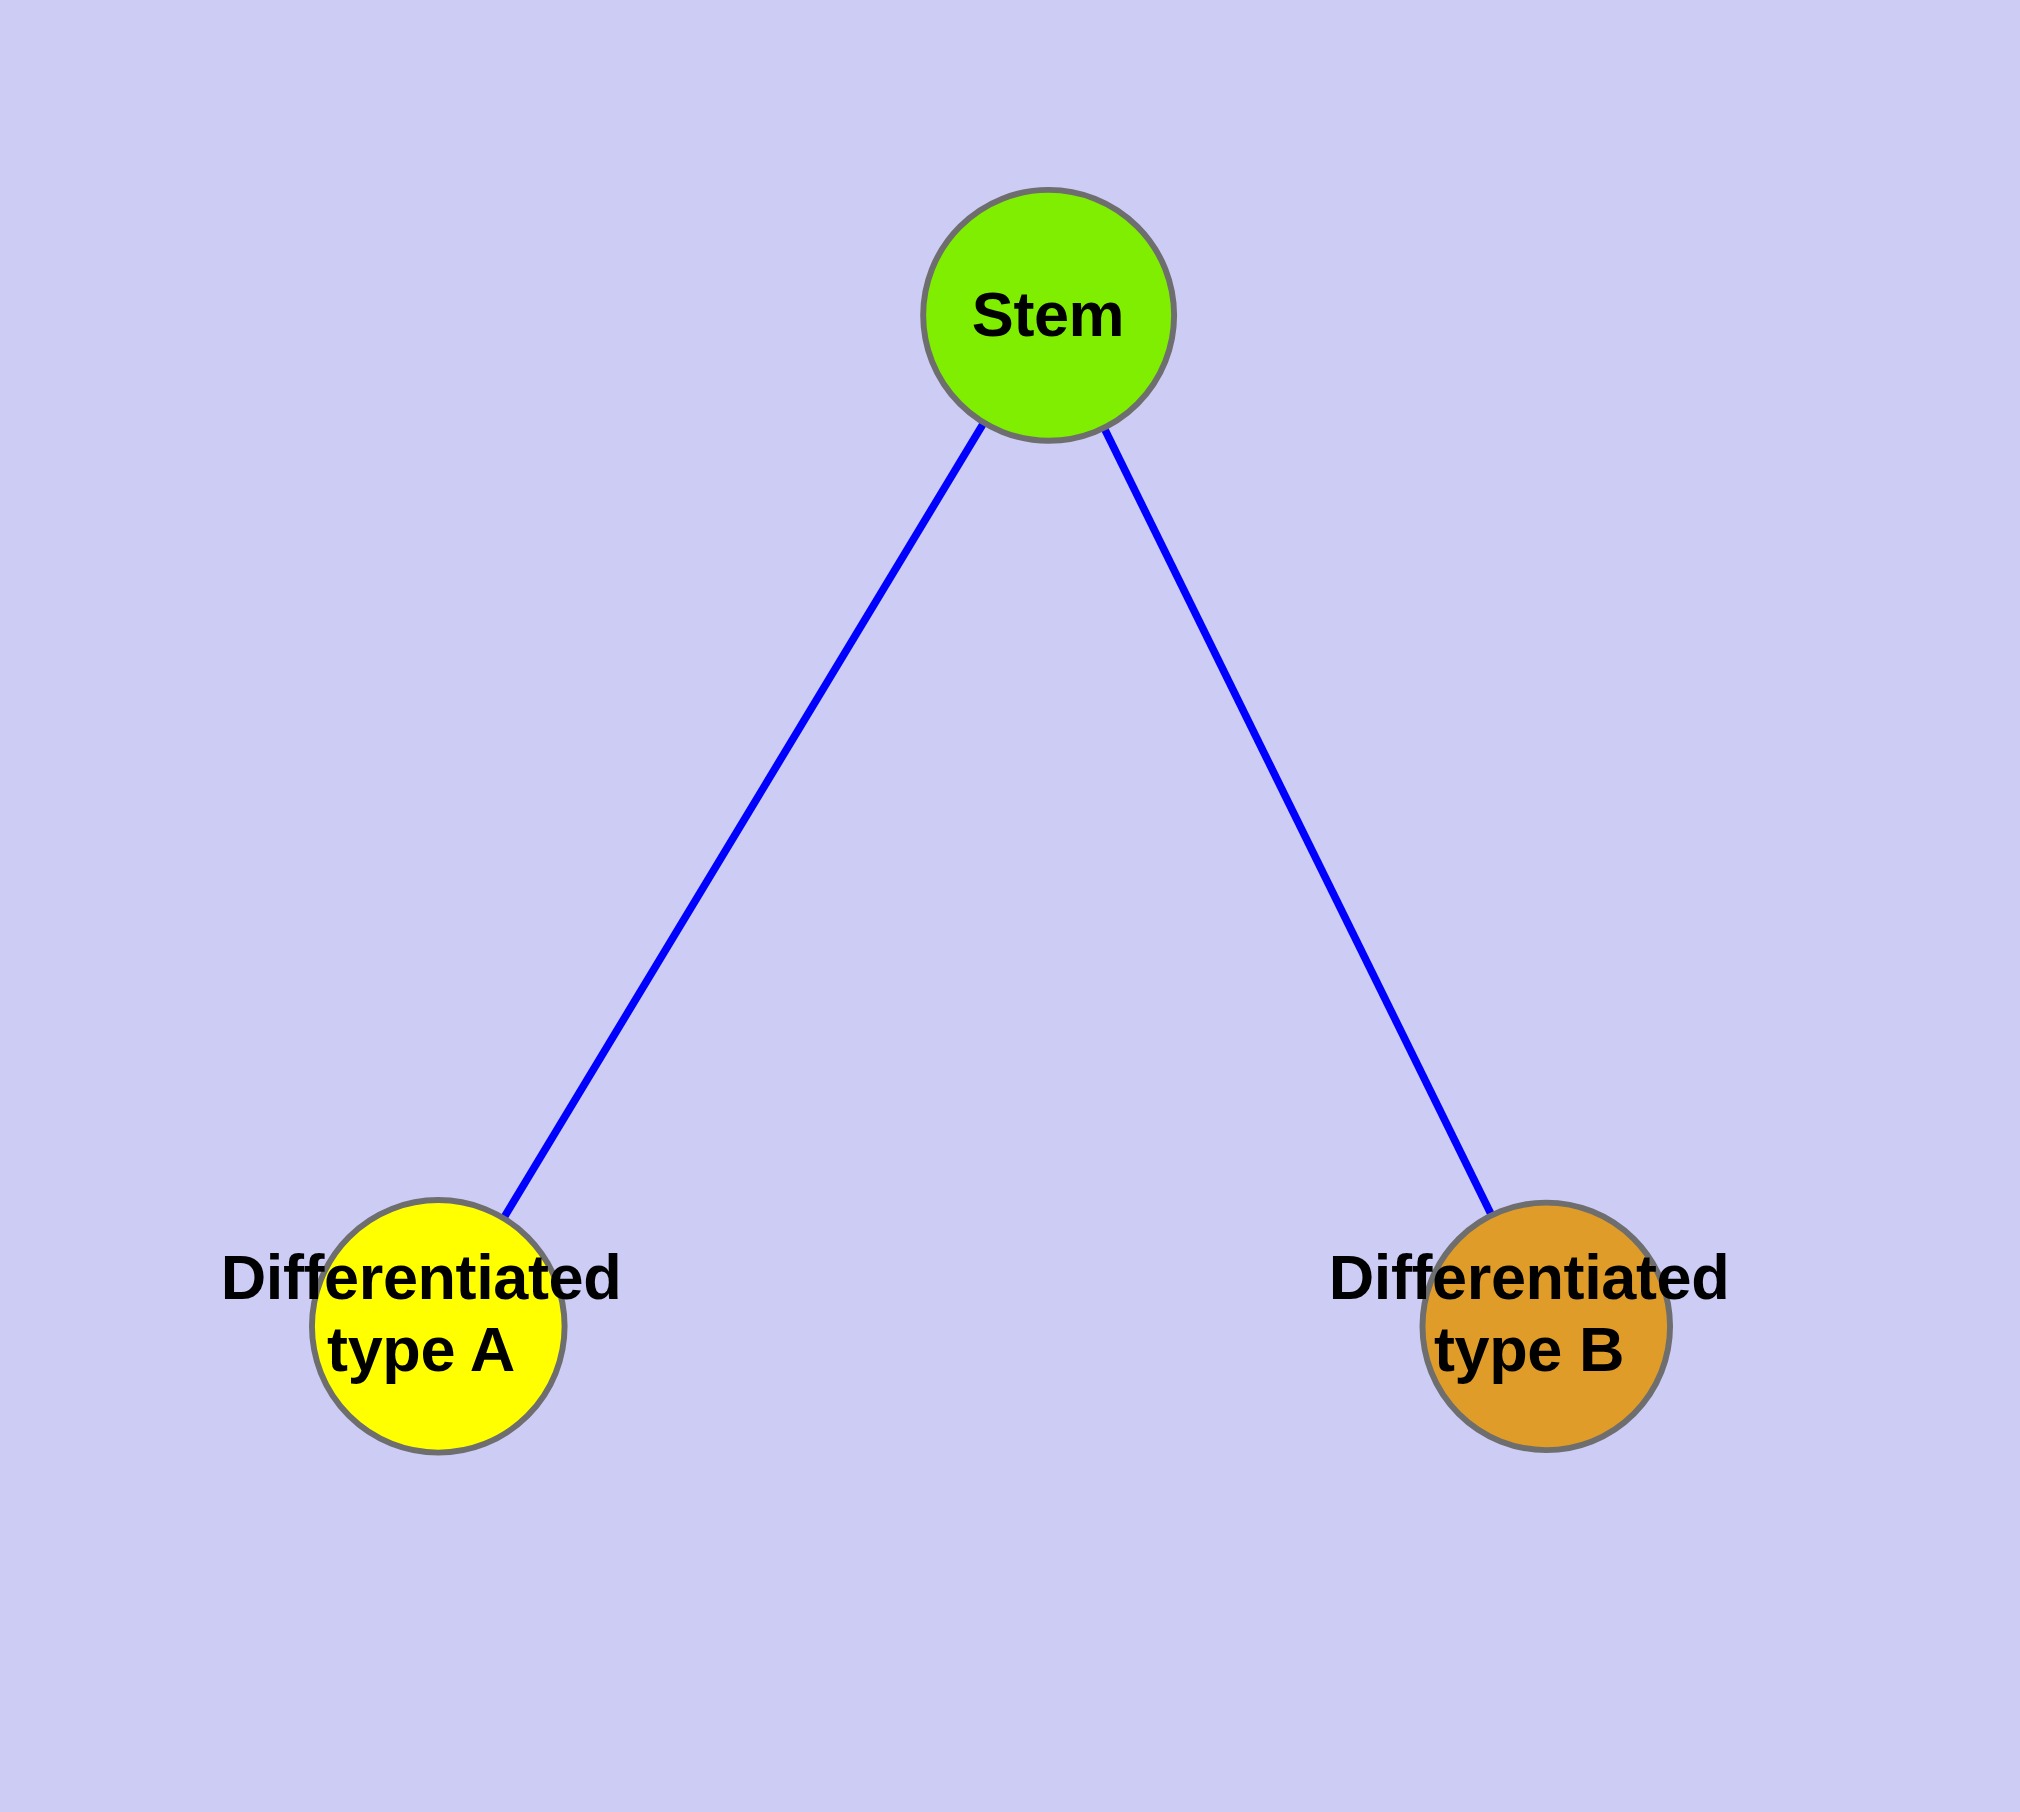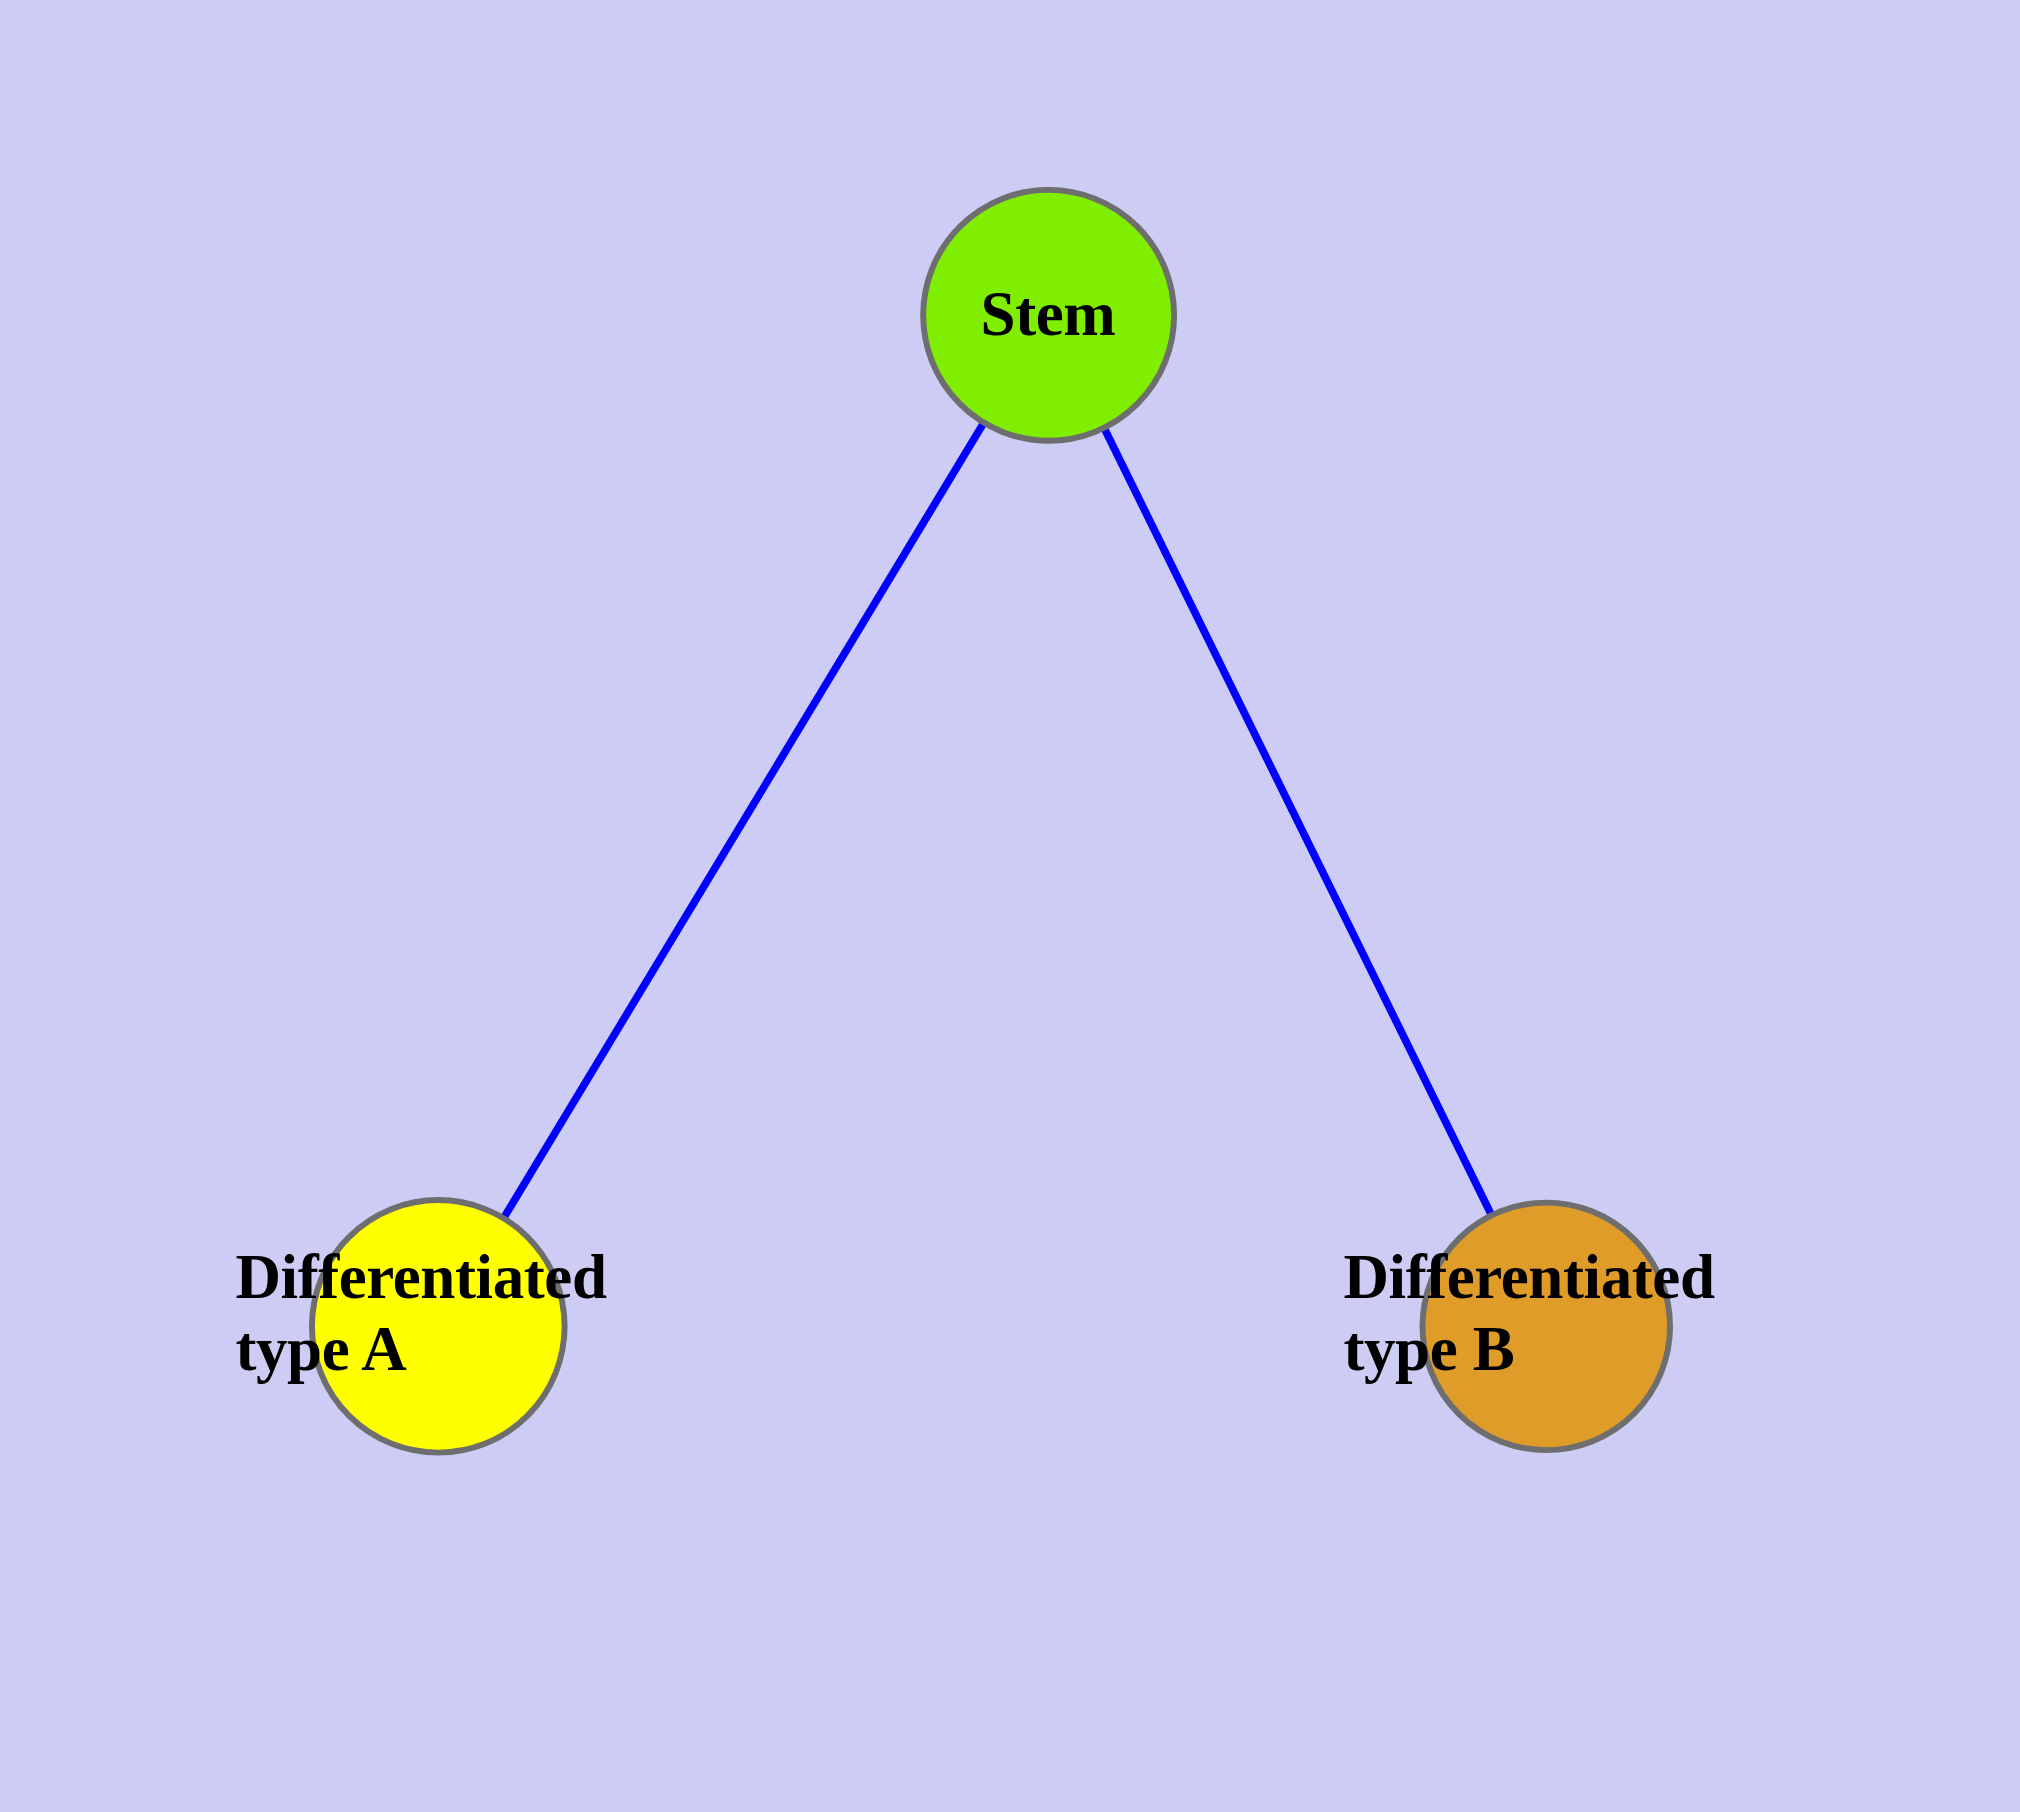--- a/index.html
+++ b/index.html
@@ -23,29 +23,28 @@
   }
   #graph-svg {
     position: absolute;
     left: 0;
     top: 0;
     width: 2021px;
     height: 1812px;
   }
   .node-label {
     position: absolute;
-    text-align: left;
+    text-align: center;
     color: #000000;
     font-weight: bold;
     line-height: 1.14;
     white-space: pre;
     pointer-events: none;
     transform: translate(-50%, -50%);
     letter-spacing: -0.4px;
-    font-family: Liberation Serif, serif;
   }
 </style>
 </head>
 <body>
 
 <div id="canvas" style="width: 2021px; height: 1812px;">
 
   <div id="bg-rect" style="background: rgb(204, 204, 245);"></div>
 
   <svg id="graph-svg" viewBox="0 0 2384 2138" preserveAspectRatio="none" xmlns="http://www.w3.org/2000/svg">

